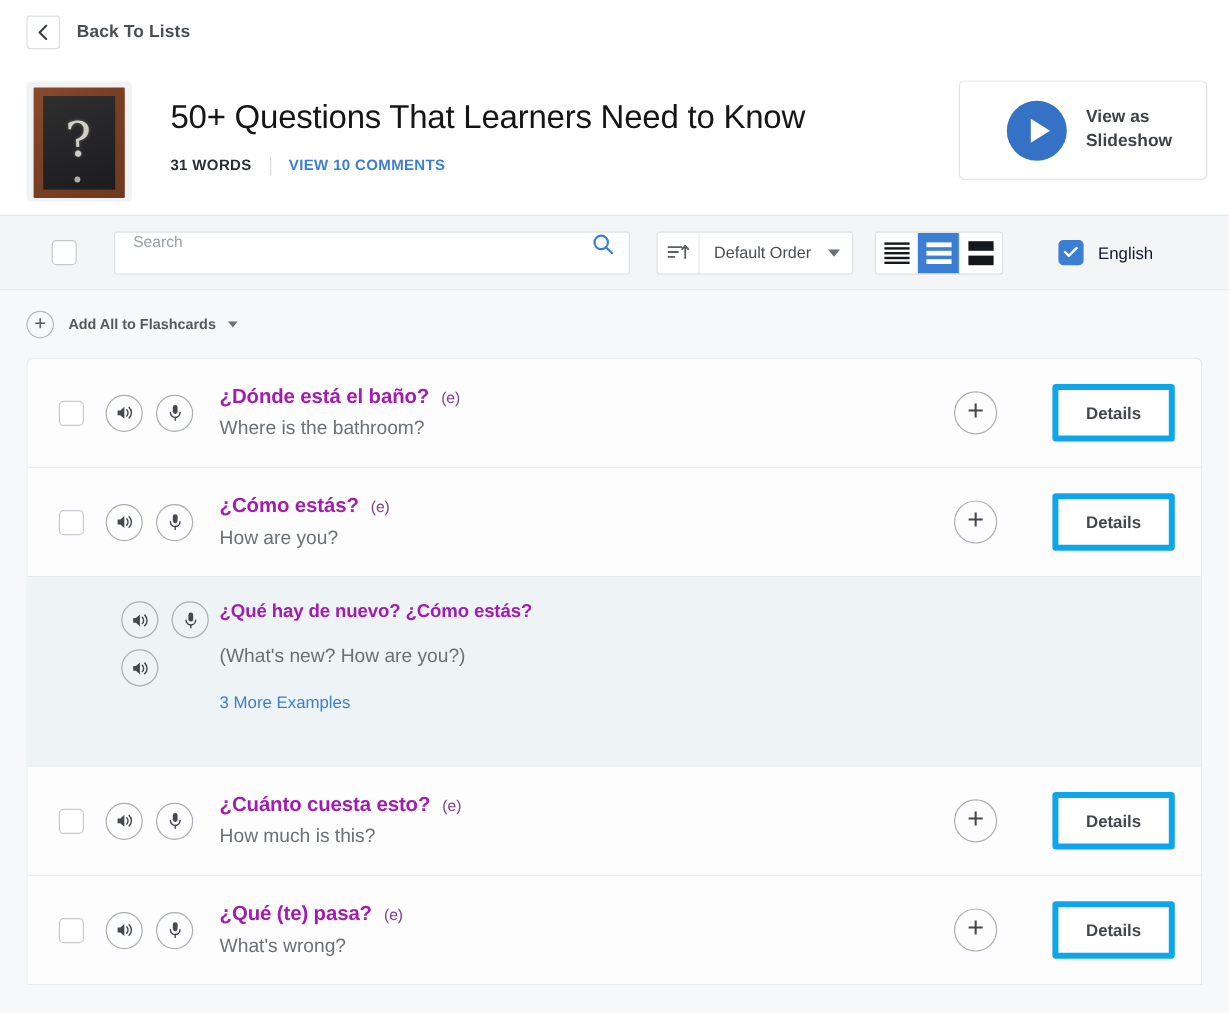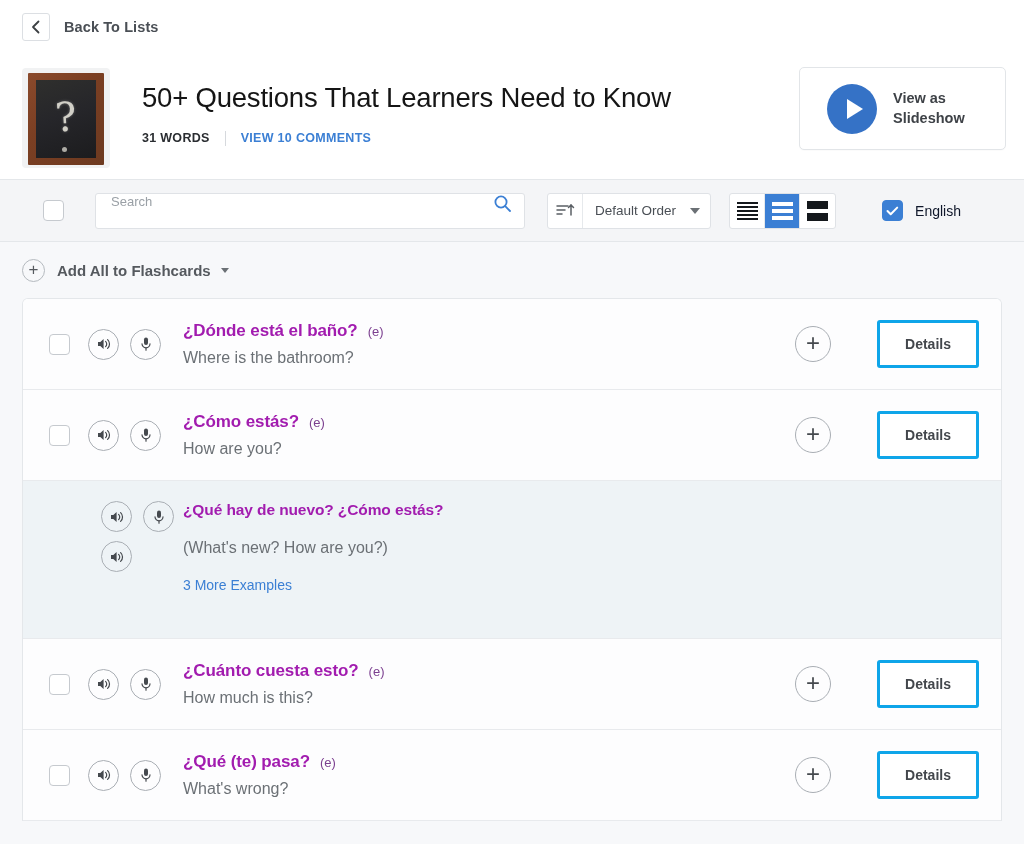--- a/index.html
+++ b/index.html
@@ -133,21 +133,21 @@
     position: absolute;
     right: 18px;
     top: 13px;
     width: 207px;
     height: 83px;
     background: #fff;
     border: 1px solid #e2e5e8;
     border-radius: 5px;
     display: flex;
     align-items: center;
-    padding-left: 27px;
+    padding-left: 39px;
     cursor: pointer;
     box-shadow: 0 1px 1px rgba(0,0,0,.02);
     margin-left: 34px;
   }
   .play-circle {
     width: 50px;
     height: 50px;
     border-radius: 50%;
     background: #3572c6;
     display: flex;
@@ -316,21 +316,21 @@
   }
   .plus-circle::before {
     content: "+";
     font-size: 17px;
     line-height: 1;
     color: #55595e;
     margin-top: -1px;
   }
   .addall-label {
     margin-left: 12px;
-    font-size: 15px;
+    font-size: 12px;
     font-weight: bold;
     color: #55595e;
   }
   .caret-sm {
     width: 0; height: 0;
     border-left: 4.5px solid transparent;
     border-right: 4.5px solid transparent;
     border-top: 5.5px solid #6b7075;
     margin-left: 10px;
   }
@@ -437,21 +437,21 @@
     content: "+";
     font-size: 24px;
     line-height: 1;
     color: #45494e;
     margin-top: -2px;
   }
   .details-btn {
     margin-left: 46px;
     width: 102px;
     height: 48px;
-    border: 3px solid #0ea5e9;
+    border: 5px solid #0ea5e9;
     border-radius: 3px;
     background: #fff;
     font-family: "Liberation Sans", sans-serif;
     font-size: 14px;
     font-weight: bold;
     color: #43474c;
     cursor: pointer;
   }
 </style>
 </head>

